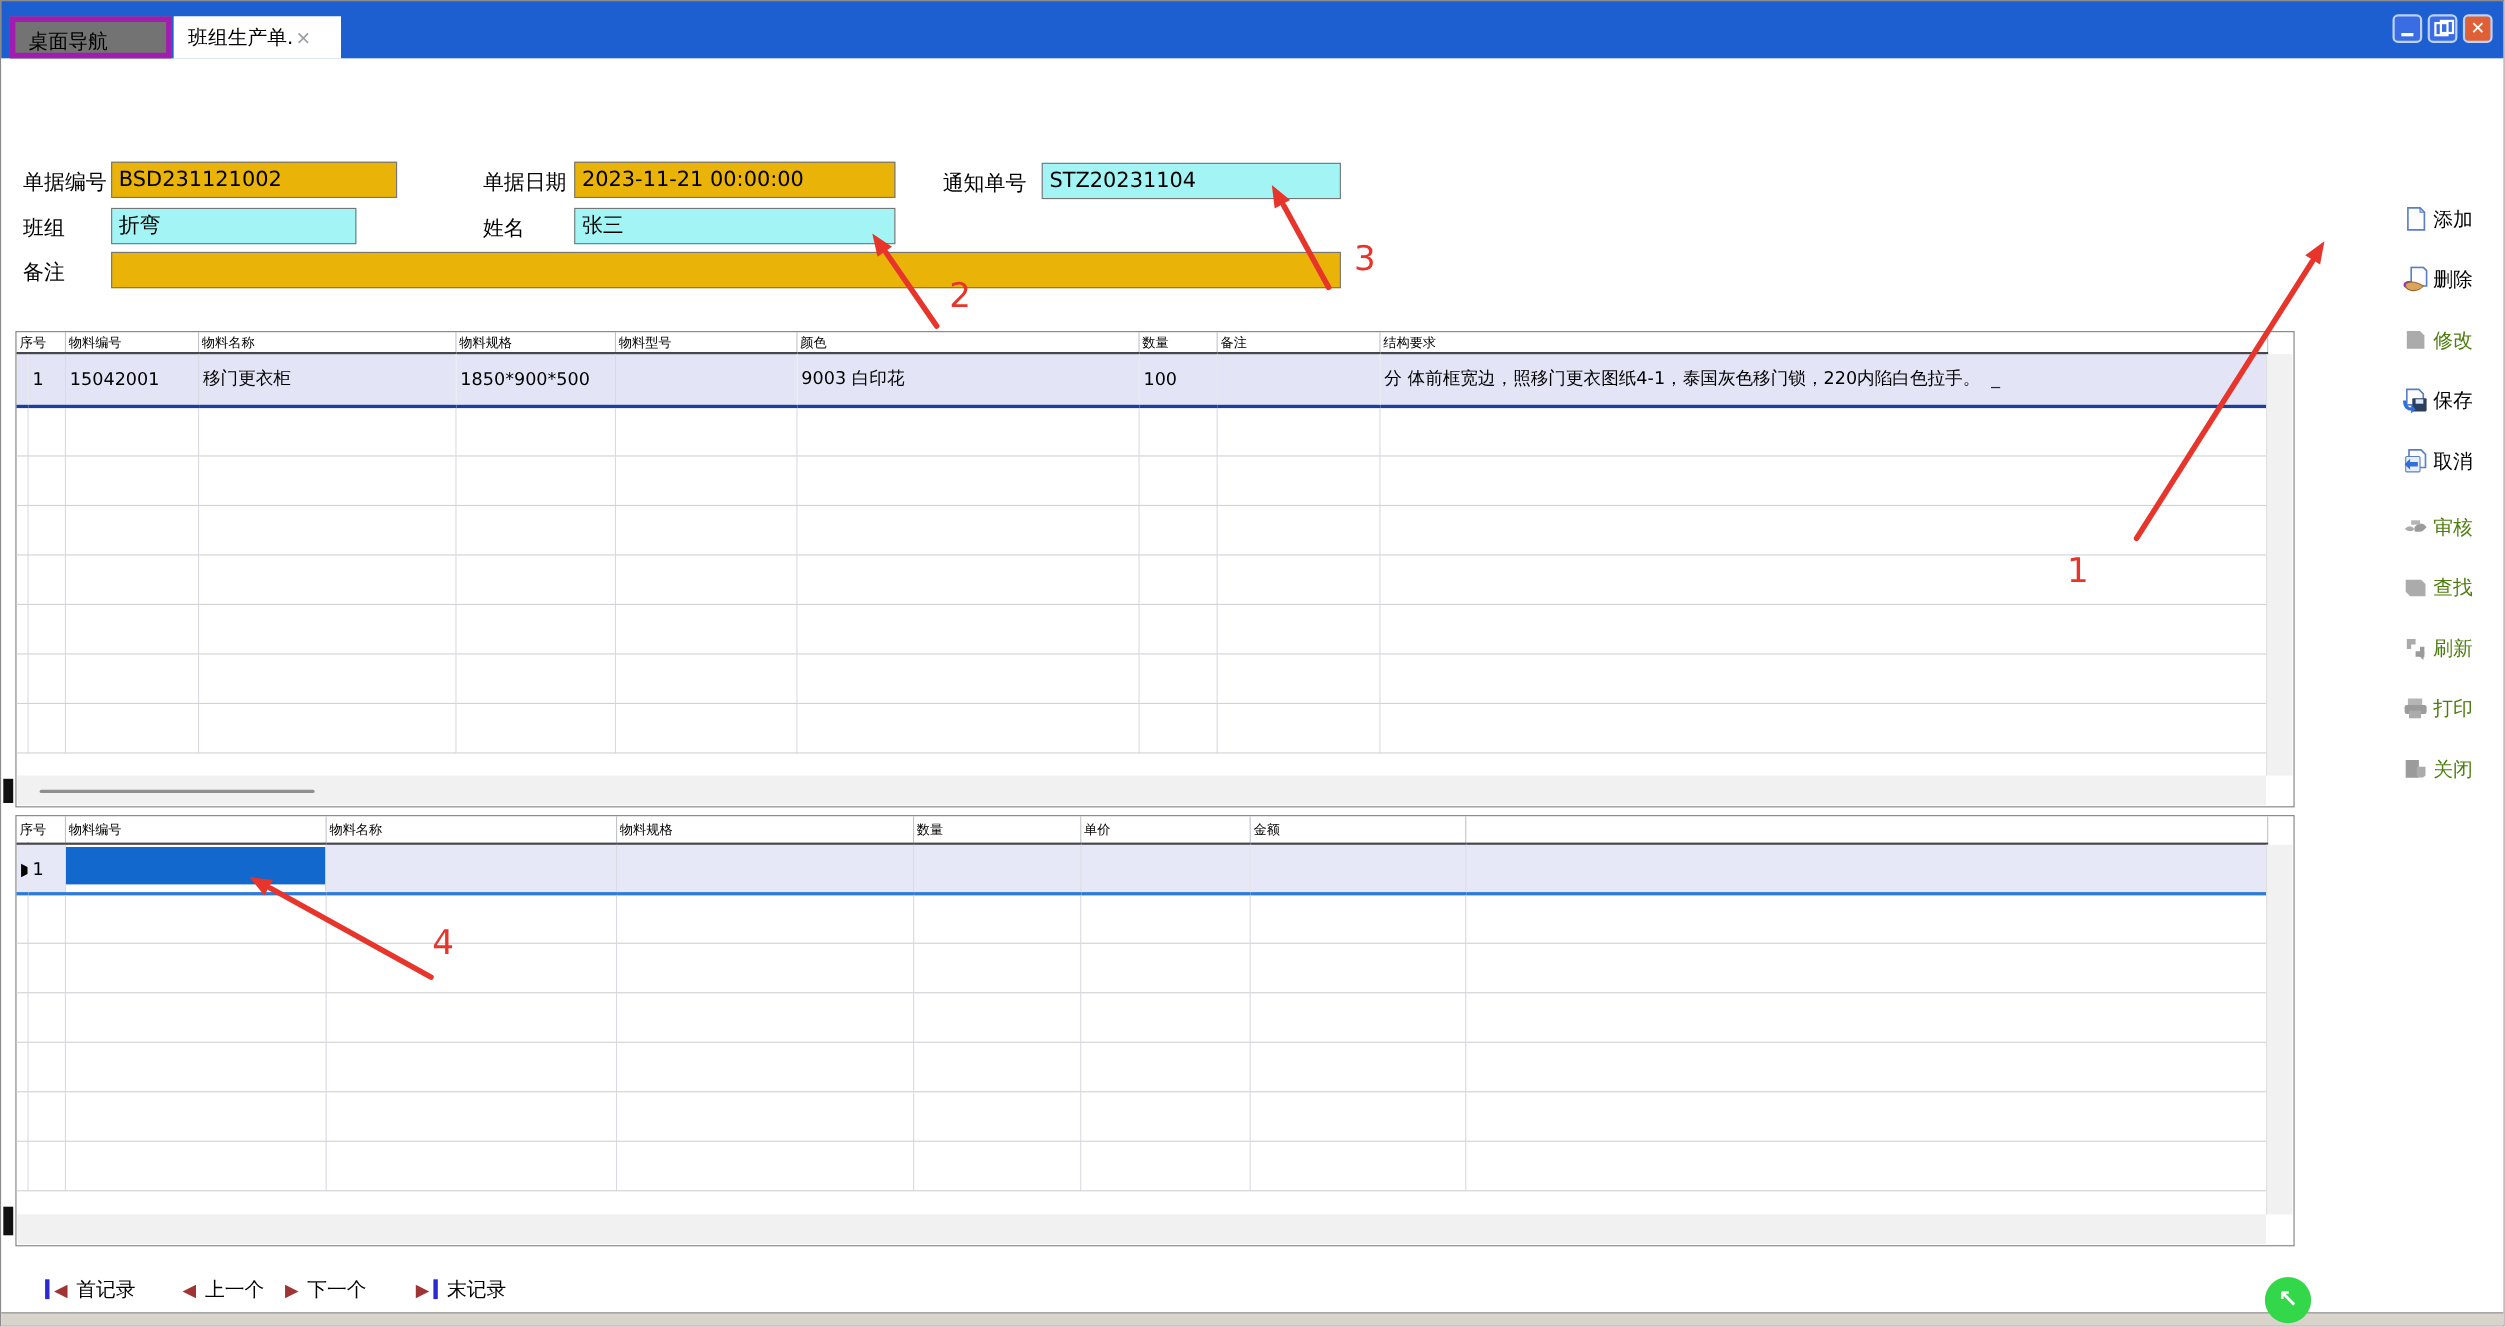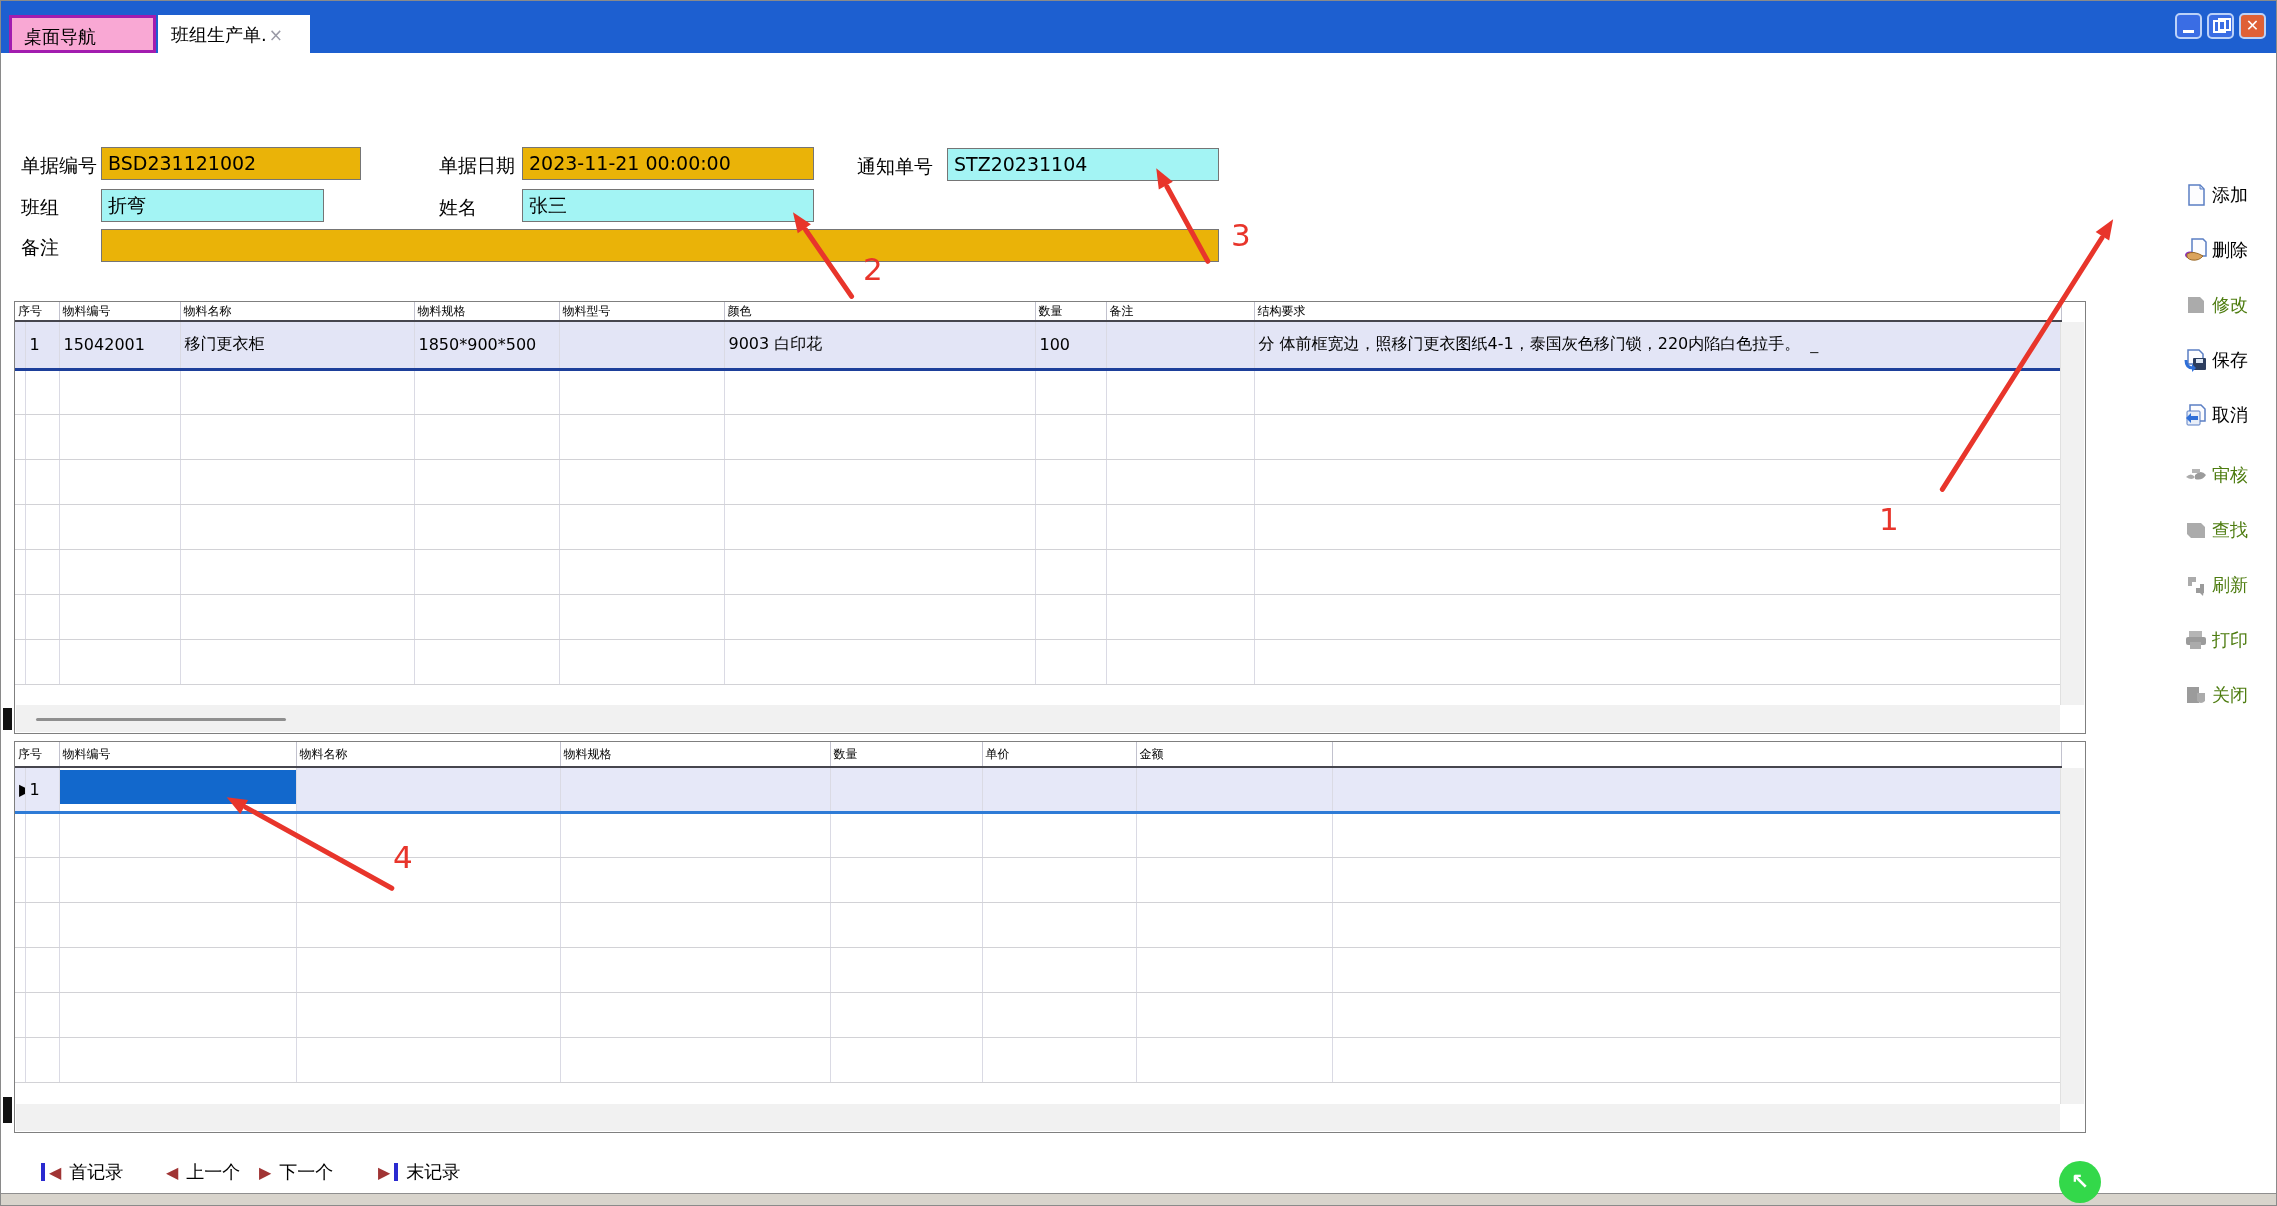--- a/index.html
+++ b/index.html
@@ -4,41 +4,41 @@
 <style>
   html,body{margin:0;padding:0;background:#e8e8e8;}
   .screen{position:relative;width:2277px;height:1206px;background:#ffffff;
     font-family:"DejaVu Sans","Liberation Sans",sans-serif;overflow:hidden;
     box-sizing:border-box;border:1px solid #8a8a8a;}
 
   
   .titlebar{position:absolute;left:0;top:0;right:0;height:52px;background:#1d5fd0;}
   .tab{position:absolute;top:14px;height:38px;line-height:38px;font-size:18px;
     padding:0 12px;box-sizing:border-box;white-space:nowrap;}
-  .tab.inactive{left:8px;width:147px;background:#f9a8d4;border:3px solid #a21caf;color:#000;}
+  .tab.inactive{left:8px;width:147px;background:#737373;border:5px solid #a21caf;color:#000;}
   .tab.active{left:157px;width:152px;background:#ffffff;border:1px solid #ffffff;color:#000;}
   .tab .closex{color:#9a9aa6;font-size:17px;margin-left:2px;}
   .winbtn{position:absolute;top:12px;width:27px;height:26px;border-radius:5px;
     border:2px solid #bcd2f8;box-sizing:border-box;}
   .winbtn.min{left:2174px;background:#3a6de4;}
   .winbtn.rest{left:2206px;background:#3a6de4;}
   .winbtn.close{left:2238px;background:#df6036;color:#fff;font-size:16px;font-weight:bold;
     text-align:center;line-height:22px;}
   .winbtn.min::after{content:"";position:absolute;left:6px;bottom:4px;width:11px;height:3px;background:#fff;}
   .winbtn.rest::after{content:"";position:absolute;left:4px;bottom:4px;width:9px;height:9px;border:2px solid #fff;}
   .winbtn.rest::before{content:"";position:absolute;left:9px;top:3px;width:9px;height:9px;border:2px solid #fff;}
 
   
   .flabel{position:absolute;font-size:19px;color:#000;white-space:nowrap;}
   .finput{position:absolute;height:33px;line-height:31px;box-sizing:border-box;
     border:1px solid #757575;background:#eab308;font-size:19px;padding-left:6px;white-space:nowrap;overflow:hidden;}
   .finput.cyan{background:#a3f4f4;}
 
   
-  .toolbtn{position:absolute;left:2183px;width:92px;height:32px;display:flex;align-items:center;
+  .toolbtn{position:absolute;left:2183px;width:92px;height:32px;display:flex;align-items:flex-end;
     gap:4px;font-size:18px;color:#000;cursor:default;}
   .toolbtn.disabled{color:#4d7c0f;}
   .toolbtn svg{flex:0 0 auto;}
 
   
   .gridwrap{position:absolute;left:13px;width:2072px;background:#fff;border:1px solid #7f7f7f;box-sizing:border-box;}
   table.grid{border-collapse:collapse;table-layout:fixed;width:2046px;}
   table.grid th{font-weight:normal;font-size:12px;text-align:left;padding:0 0 0 3px;
     border-right:1px solid #c2c2ce;border-bottom:2px solid #46464e;white-space:nowrap;overflow:hidden;}
   table.grid td{font-size:16px;padding:0 0 0 4px;border-right:1px solid #dadae4;

